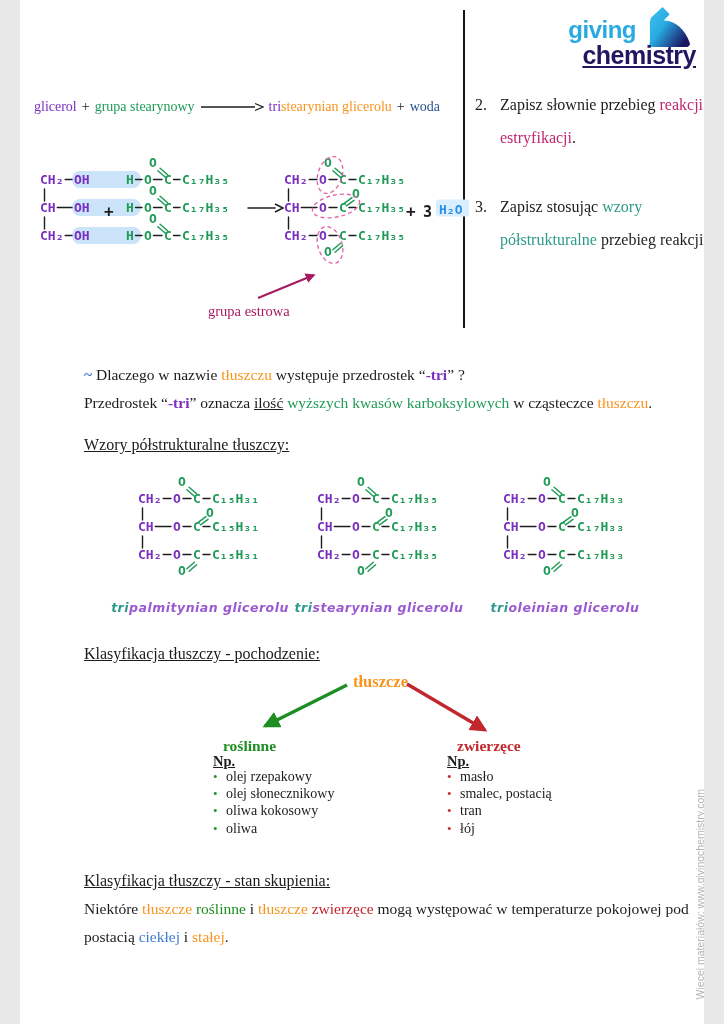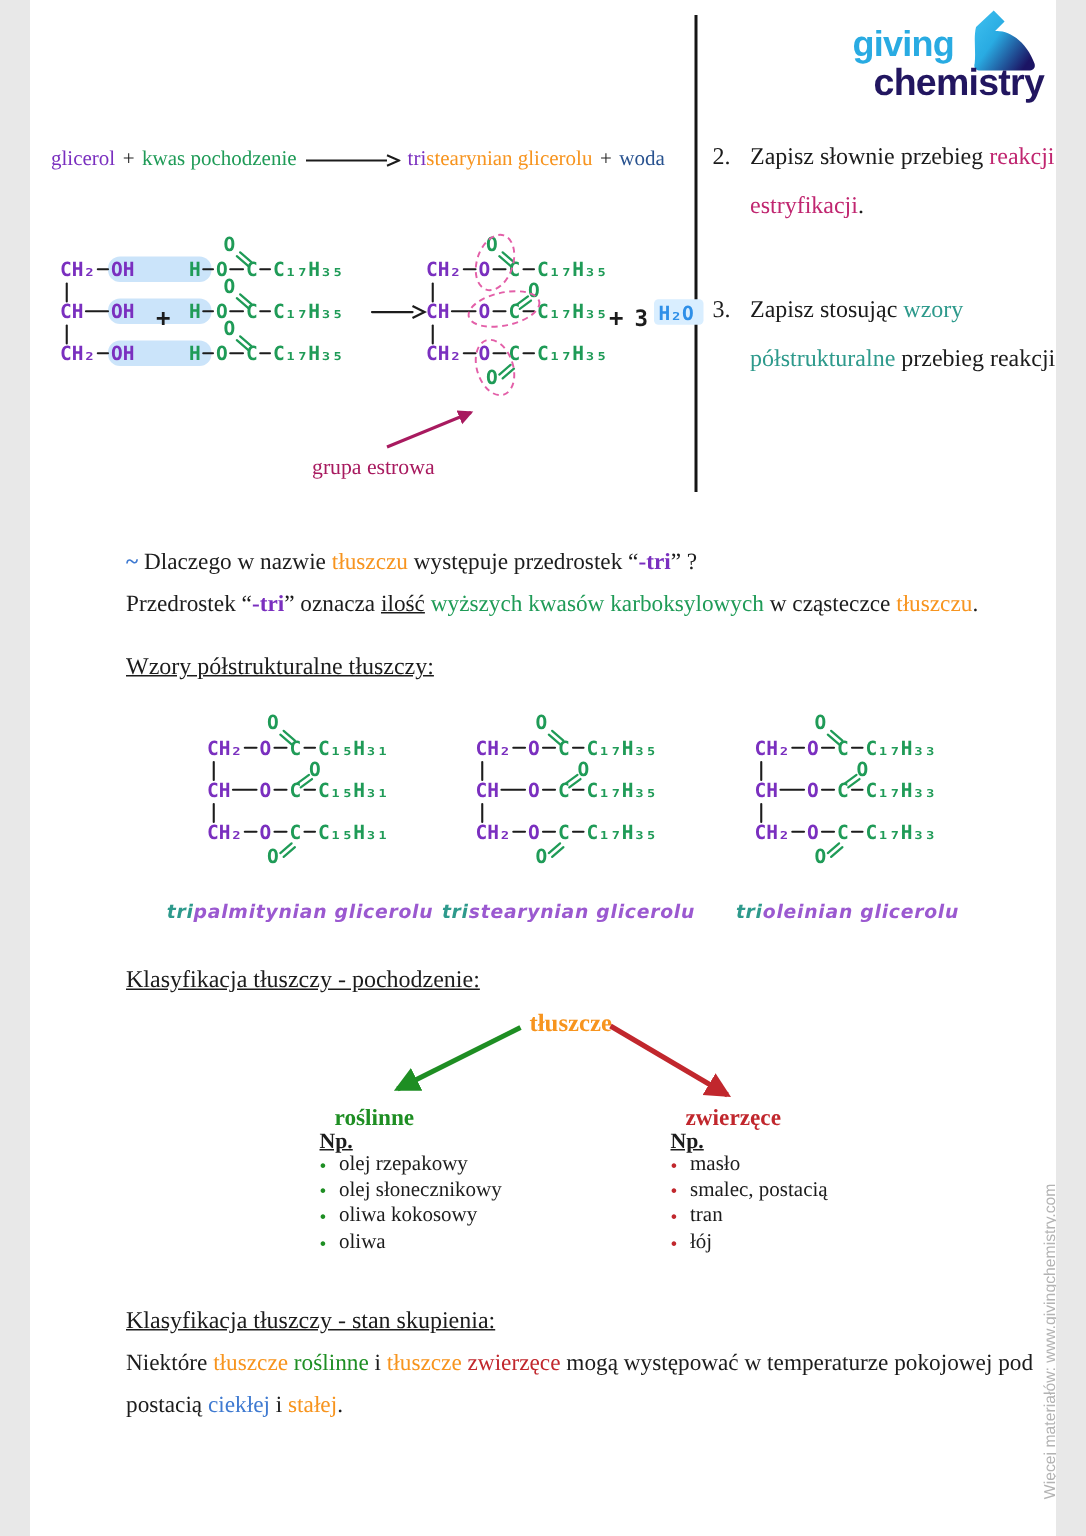--- a/index.html
+++ b/index.html
@@ -9,21 +9,21 @@
   
   .purple{color:var(--c-purple);} .green{color:var(--c-green);} .orange{color:var(--c-orange);}
   .bluedark{color:var(--c-blue_dark);} .blue{color:var(--c-blue);} .magenta{color:var(--c-magenta);}
   .teal{color:var(--c-teal);} .red{color:var(--c-red);} .treegreen{color:var(--c-tree_green);} .ink{color:var(--c-ink);}
   .b{font-weight:bold;} .u{text-decoration:underline;}
 
   .logo{position:absolute;top:6px;right:8px;display:flex;flex-direction:column;align-items:flex-end;}
   .logo-row{display:flex;align-items:flex-start;gap:2px;}
   .logo-giving{font:bold 24px "Liberation Sans",sans-serif;color:var(--c-logo_light);letter-spacing:-0.5px;margin-top:10px;}
   .flask{width:58px;height:42px;}
-  .logo-chem{font:bold 25px "Liberation Sans",sans-serif;color:var(--c-logo_dark);letter-spacing:-0.5px;margin-top:-7px;}
+  .logo-chem{font:bold 25px "Liberation Sans",sans-serif;color:var(--c-logo_dark);letter-spacing:-0.5px;margin-top:-7px;text-decoration:underline;}
 
   .divider{position:absolute;left:443px;top:10px;width:2px;height:318px;background:#161616;}
 
   .eq{position:absolute;left:14px;top:99px;display:flex;align-items:baseline;gap:5px;white-space:nowrap;}
   .eq span{font-weight:normal;font-size:14px;}
   .eq .arrow-wrap{align-self:center;display:flex;}
 
   .task{position:absolute;left:455px;width:262px;display:flex;gap:9px;font-size:16px;line-height:33px;}
   .tnum{flex:0 0 16px;}
 
@@ -65,21 +65,21 @@
       </svg>
     </div>
     <div class="logo-chem">chemistry</div>
   </div>
 
   <div class="divider"></div>
 
   <div class="eq">
     <span class="purple">glicerol</span>
     <span class="ink">+</span>
-    <span class="green">kwas pochodzenie</span>
+    <span class="green">grupa stearynowy</span>
     <span class="arrow-wrap">
       <svg width="64" height="12">
         <line x1="1" y1="6" x2="55" y2="6" stroke="#1c1c1c" stroke-width="1.3"></line>
         <path d="M55,2.5 L63,6 L55,9.5" fill="none" stroke="#1c1c1c" stroke-width="1.3"></path>
       </svg>
     </span>
     <span><span class="purple">tri</span><span class="orange">stearynian glicerolu</span></span>
     <span class="ink">+</span>
     <span class="bluedark">woda</span>
   </div>

